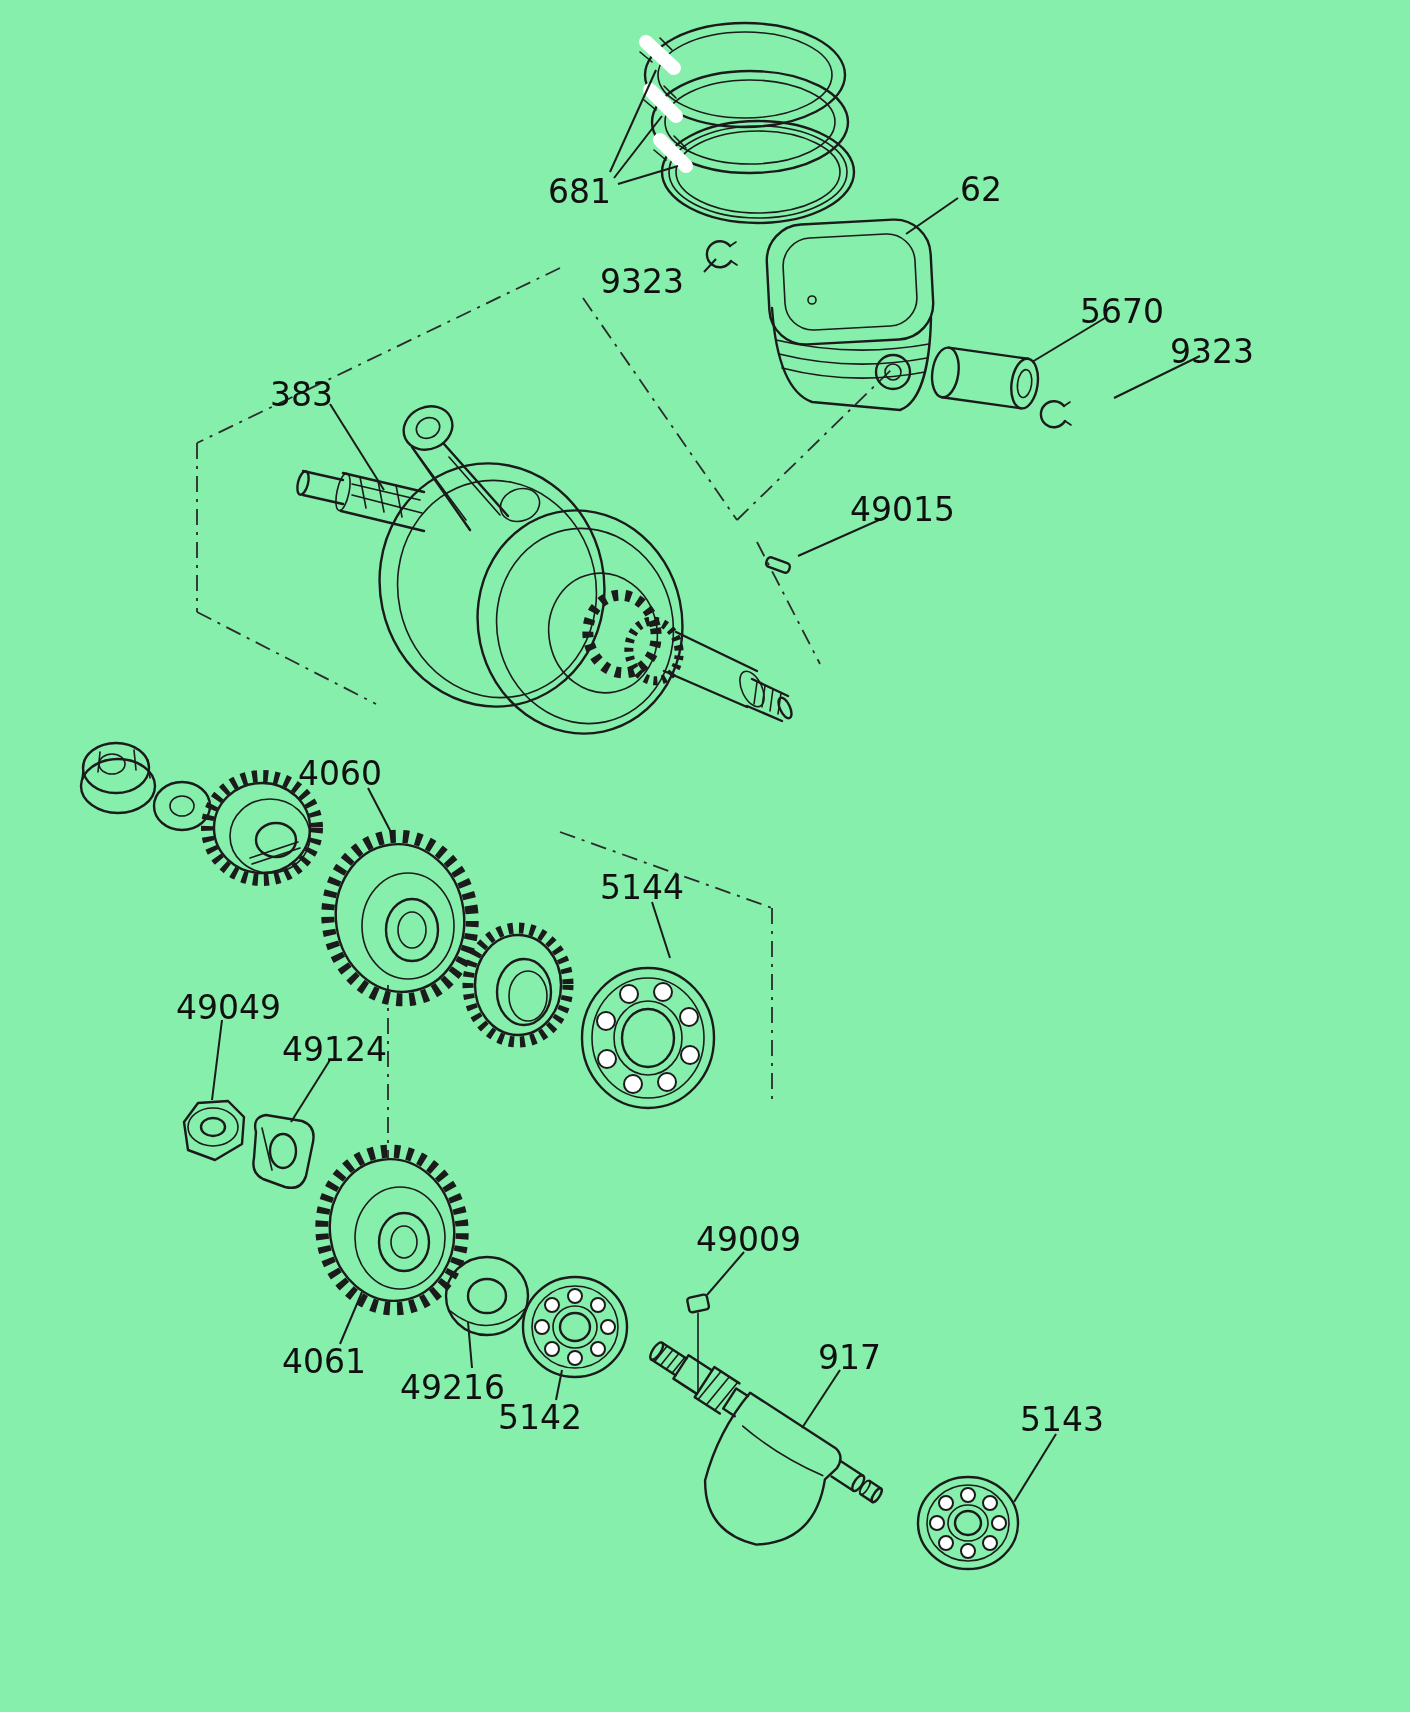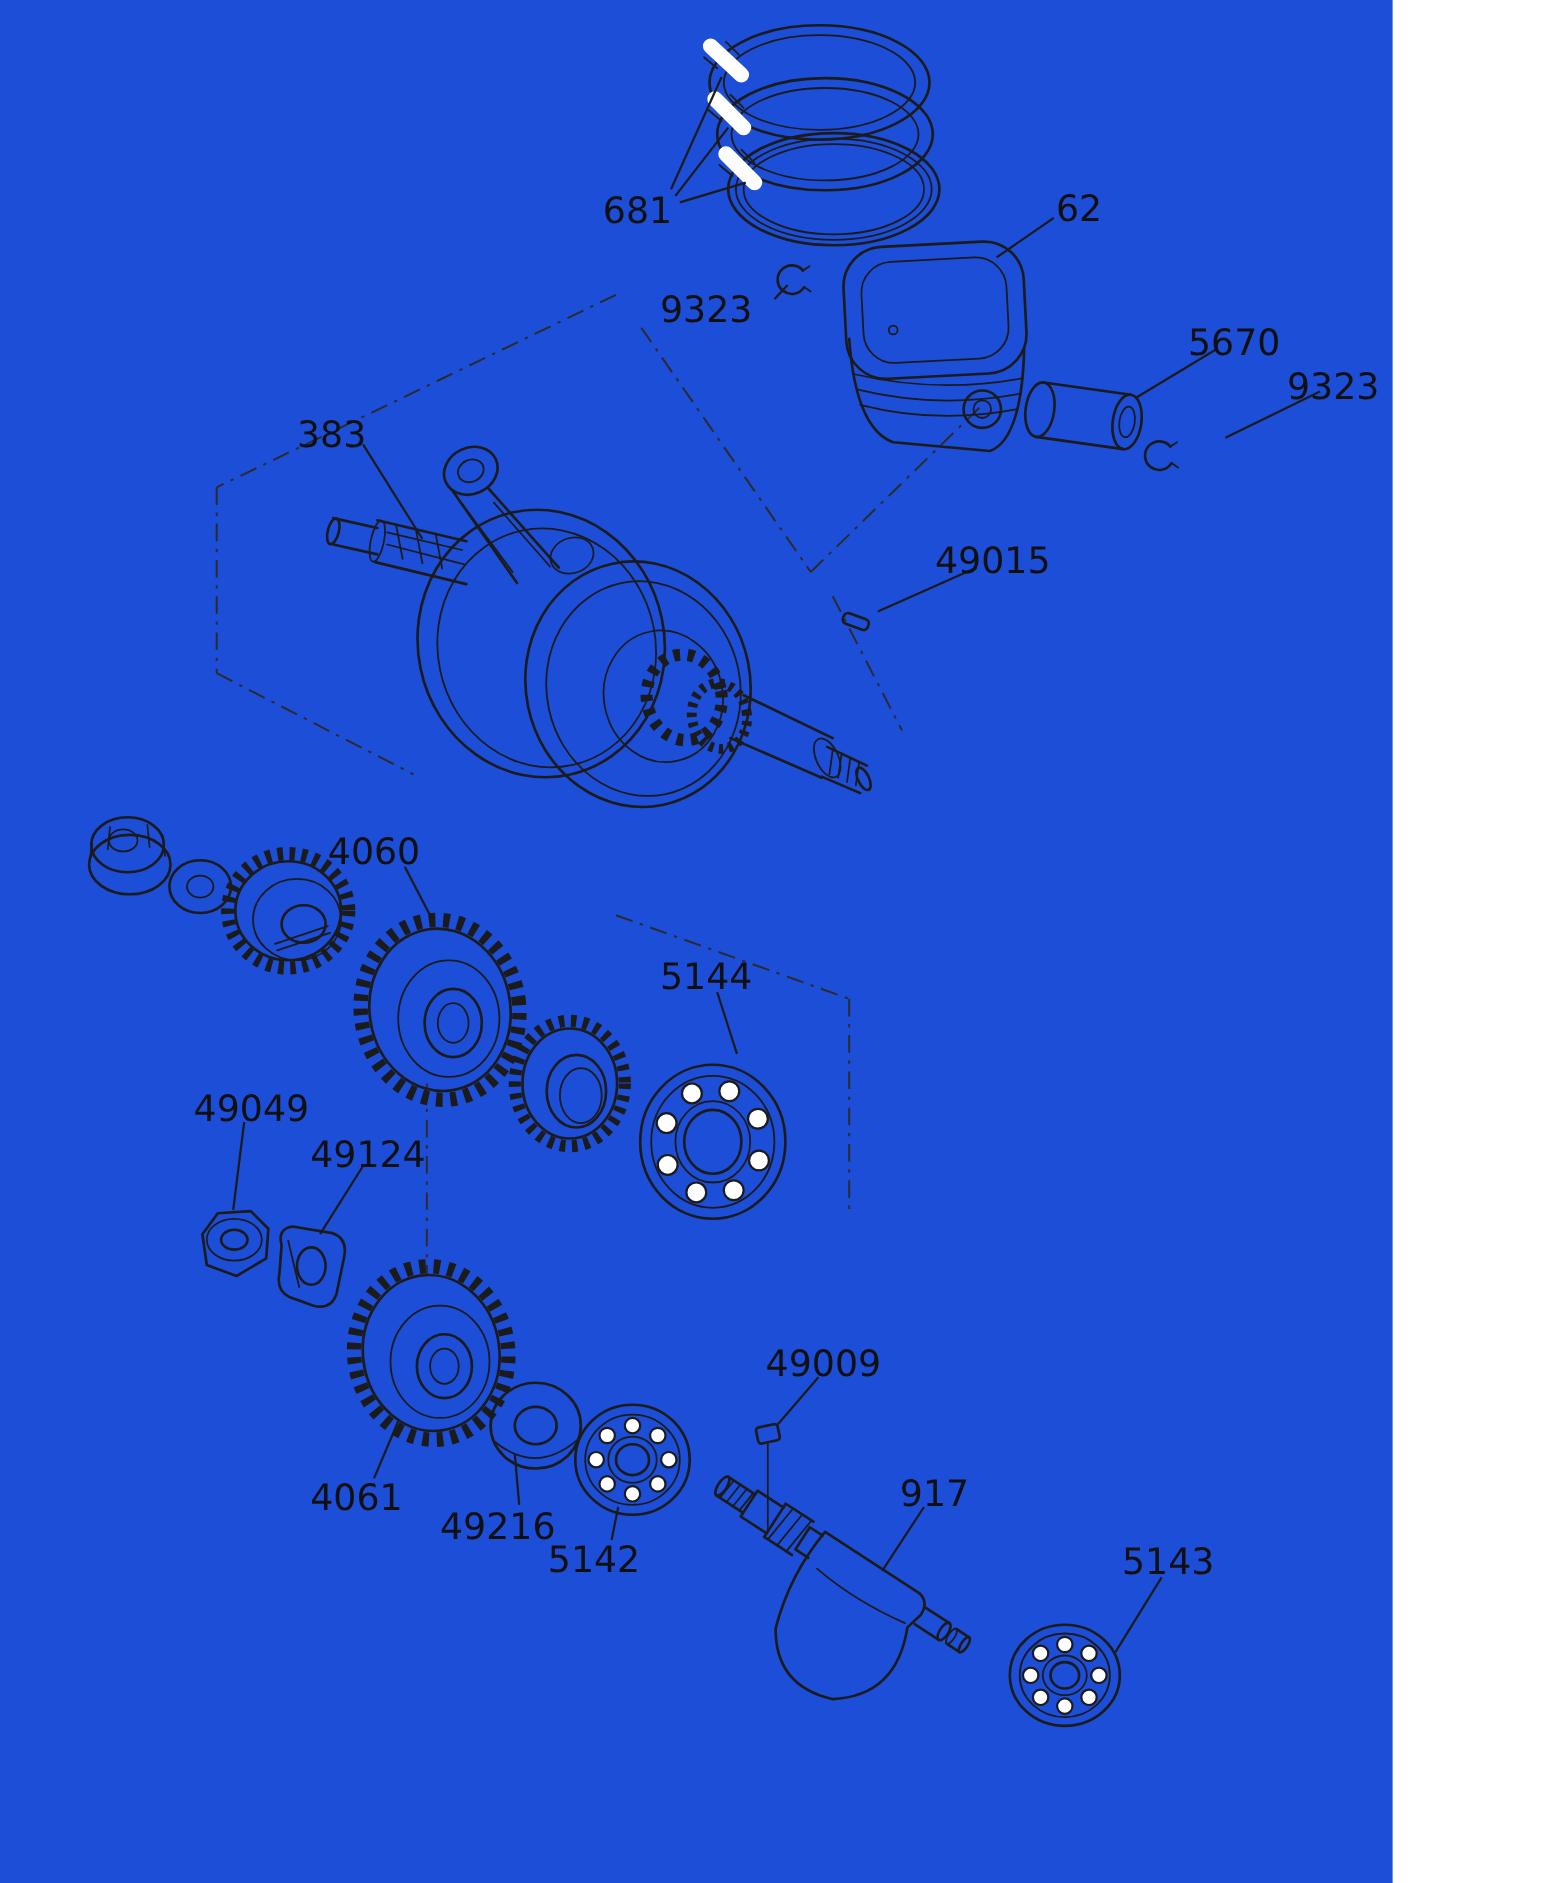--- a/index.html
+++ b/index.html
@@ -1,19 +1,19 @@
 <!DOCTYPE html>
 <html><head>
 <meta charset="utf-8">
 <style>
   html,body{margin:0;padding:0;background:#ffffff;}
   .stage{
     position:relative;
-    width:1266px;height:1712px;
-    background:#1d4ed8;
+    width:1410px;height:1712px;
+    background:#86efac;
     font-family:"DejaVu Sans", sans-serif;
     overflow:hidden;
   }
   .stage svg{position:absolute;left:0;top:0;}
   .ln{fill:none;stroke:#1b1b1b;stroke-width:2.4;stroke-linecap:round;stroke-linejoin:round;}
   .thin{stroke-width:1.6;}
   .teeth{fill:none;stroke:#1b1b1b;stroke-dasharray:6 7;}
   .axis{fill:none;stroke:#2b2b2b;stroke-width:1.8;stroke-dasharray:16 7 3 7;}
   .leader{fill:none;stroke:#1b1b1b;stroke-width:2;}
   .gapwhite{stroke:#ffffff;stroke-width:14;stroke-linecap:round;}

